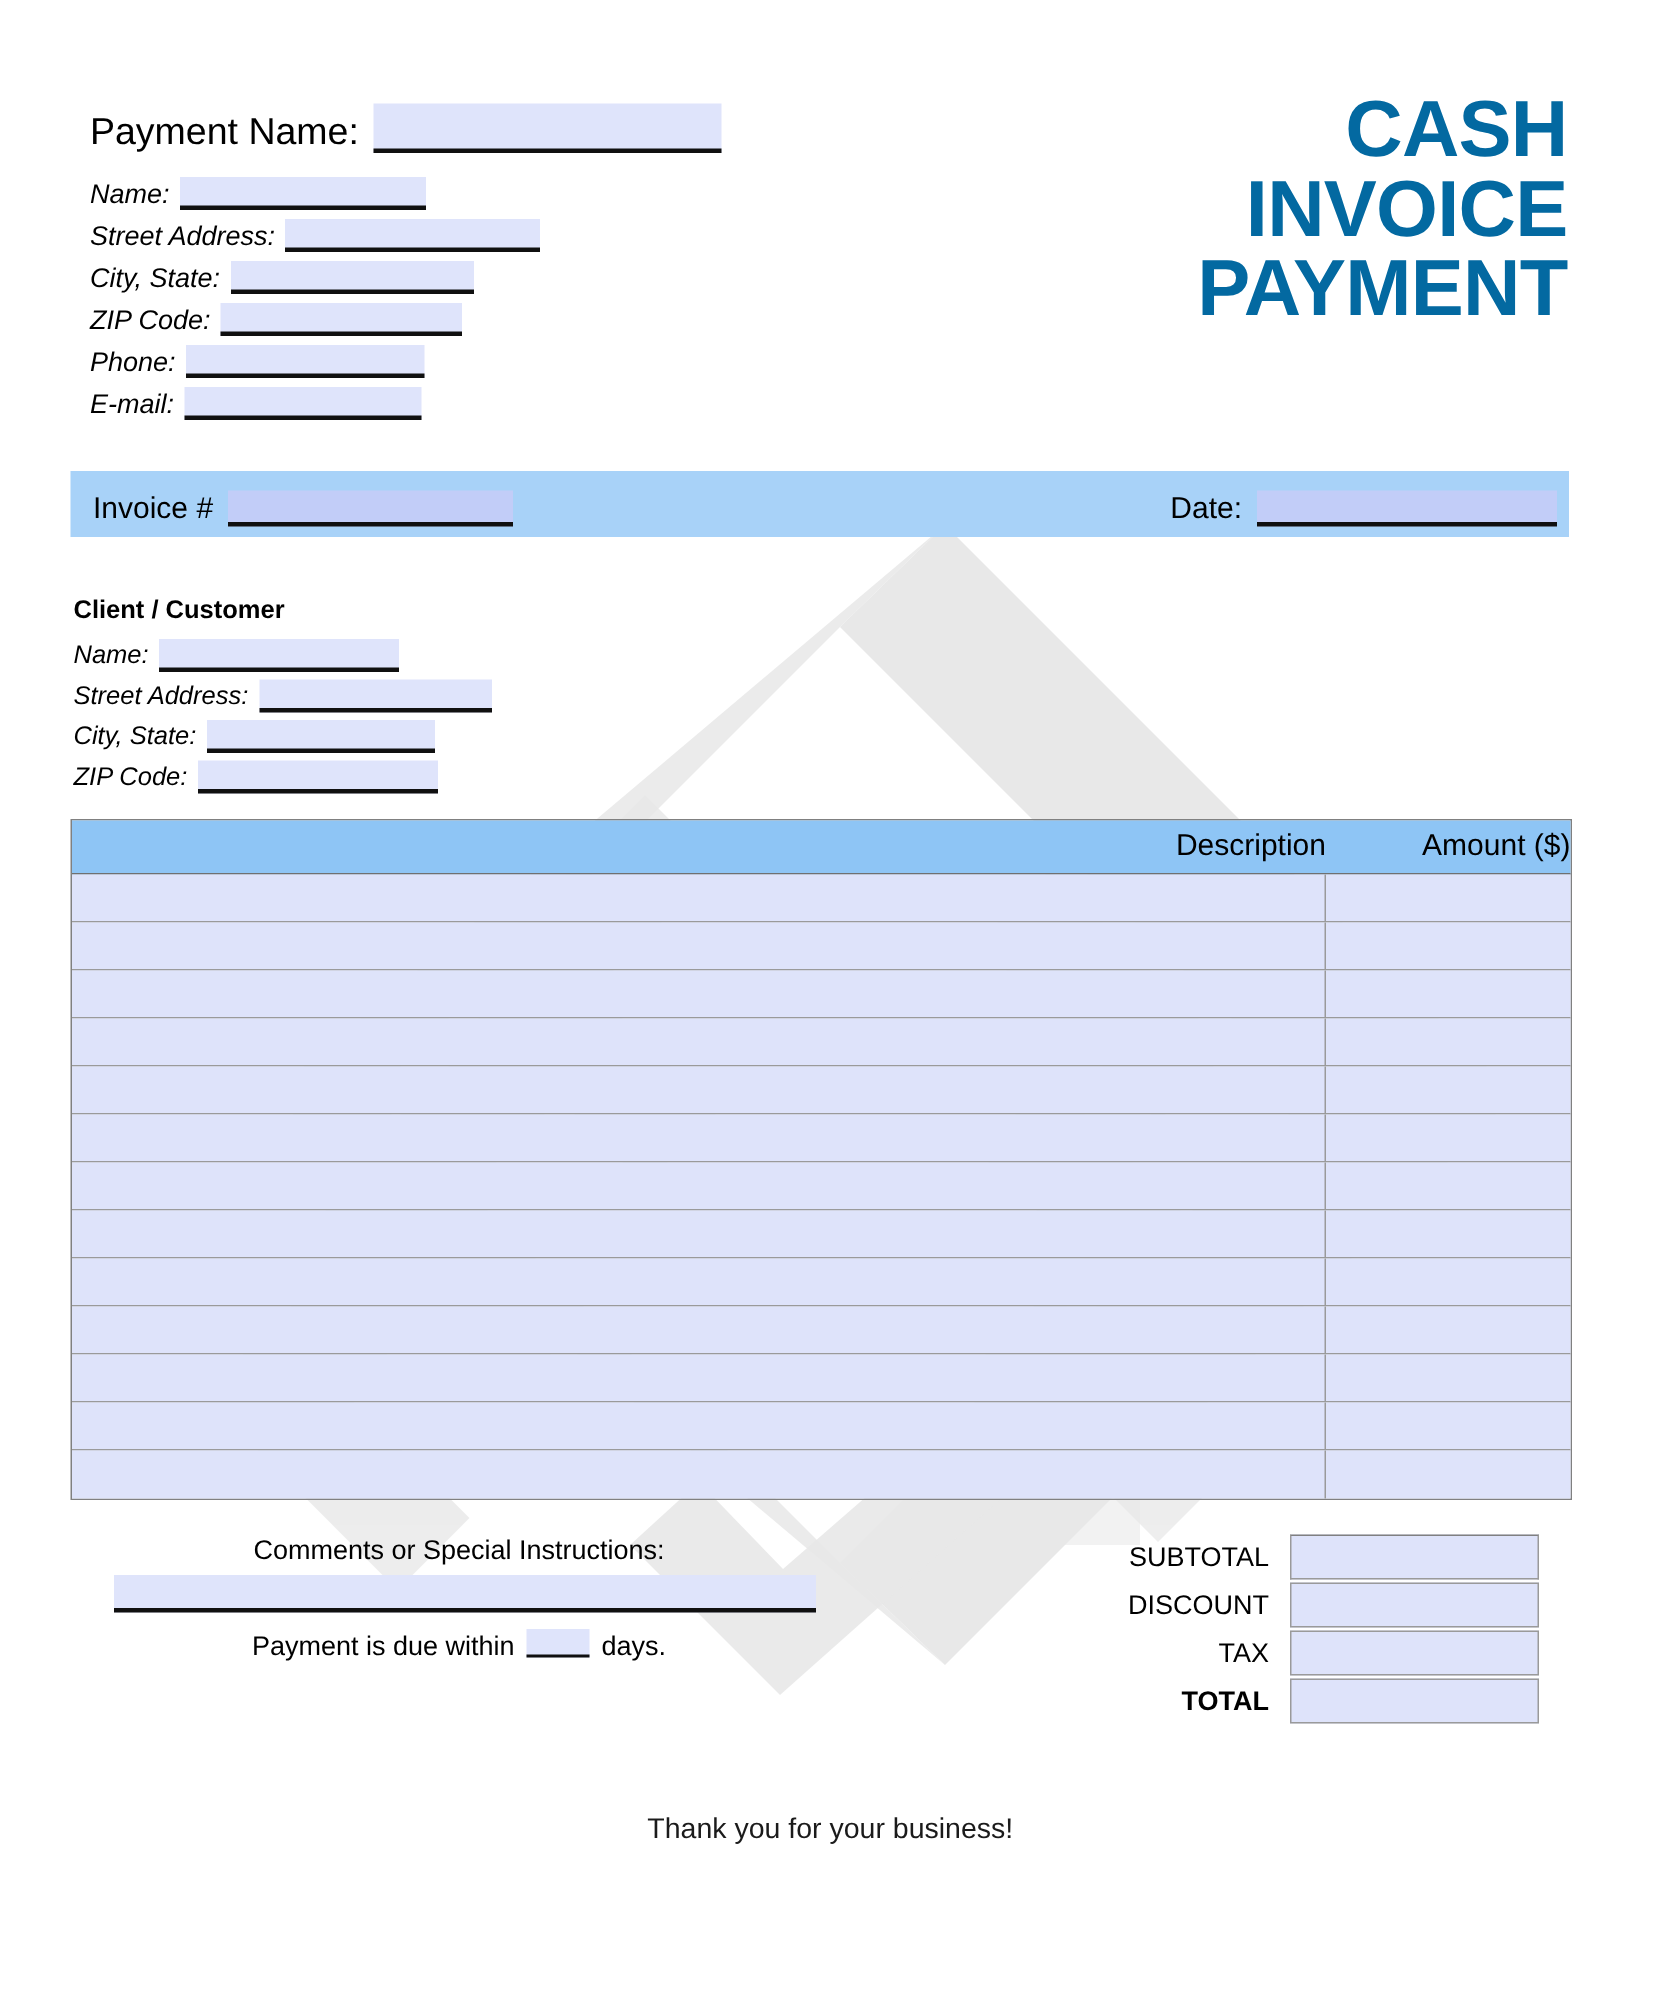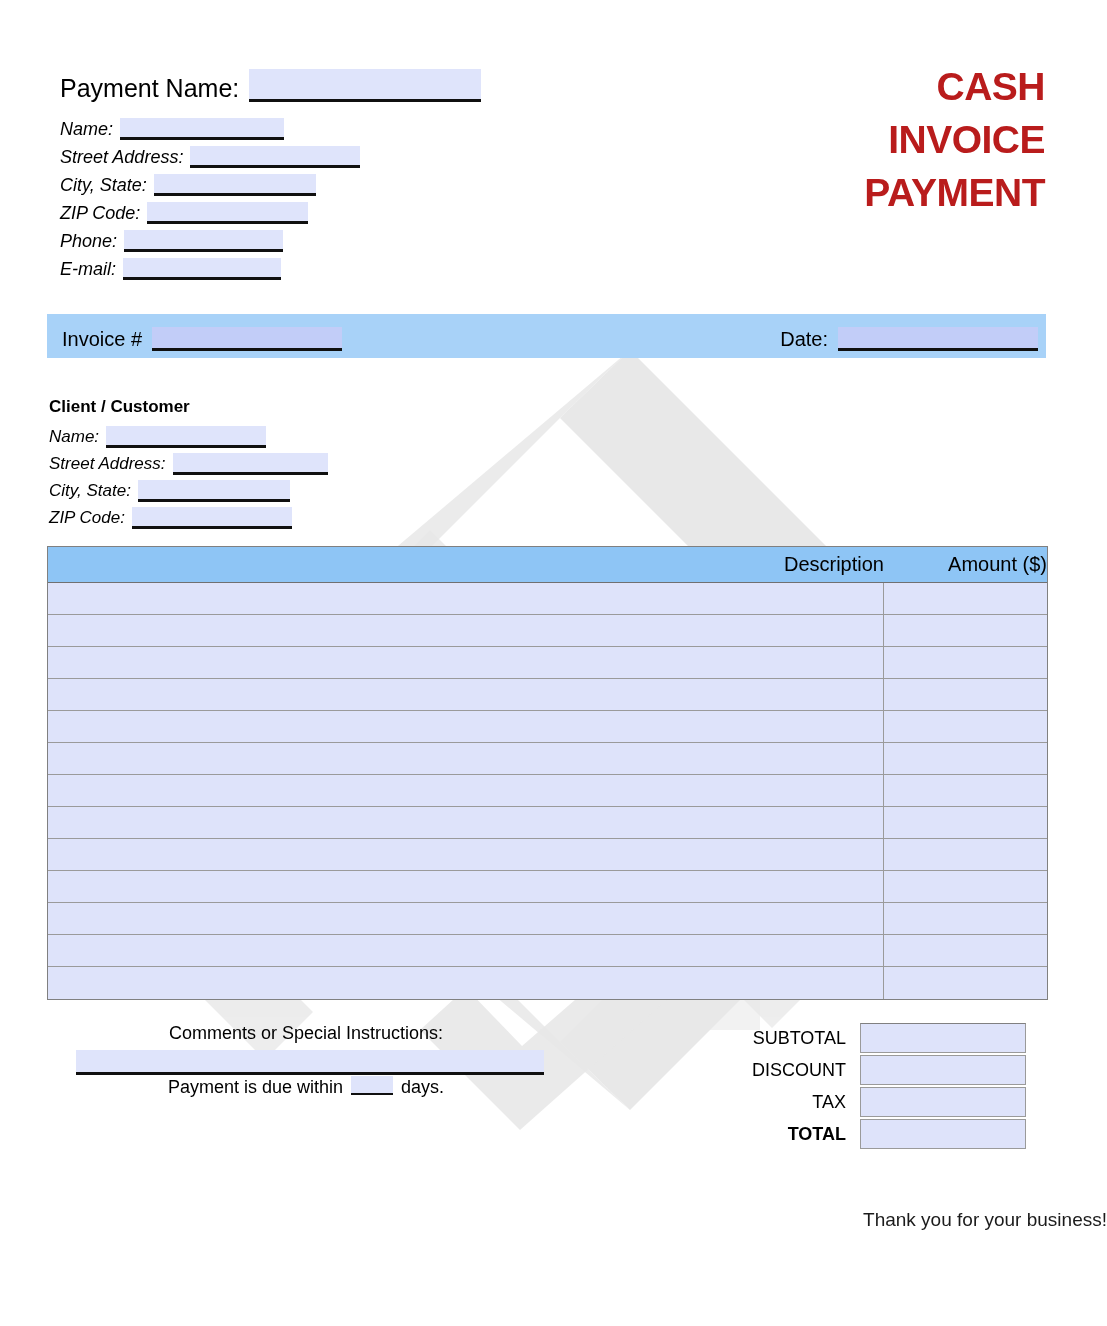--- a/index.html
+++ b/index.html
@@ -89,22 +89,22 @@
   .f-phone  { width: 159px; }
   .f-email  { width: 158px; }
 
   
   #doc-title {
     position: absolute;
     right: 62px;
     top: 60px;
     width: 420px;
     text-align: right;
-    color: #b91c1c;
-    font-size: 39px;
+    color: #0369a1;
+    font-size: 53px;
     font-weight: bold;
     line-height: 53px;
     letter-spacing: -0.5px;
   }
 
   
   #invoice-bar {
     position: absolute;
     left: 47px;
     top: 314px;
@@ -215,20 +215,21 @@
     width: 460px;
   }
   #comments-line {
     margin-top: 6px;
     width: 468px;
     height: 22px;
     background: #dfe4fb;
     border-bottom: 3px solid #101010;
   }
   #due-line {
+    margin-top: 10px;
     font-size: 18px;
     line-height: 24px;
     text-align: center;
     width: 460px;
     white-space: nowrap;
   }
   #due-line .days-field {
     display: inline-block;
     width: 42px;
     height: 17px;
@@ -267,21 +268,21 @@
     box-sizing: border-box;
   }
   #totals-block .trow2:first-child .tbox { border-top: 1px solid #808080; }
 
   
   #footer-note {
     position: absolute;
     left: 0;
     top: 1208px;
     width: 1107px;
-    text-align: right;
+    text-align: center;
     font-size: 19px;
     line-height: 24px;
     color: #1b1b1b;
   }
 </style>
 </head>
 <body>
 
 <svg id="watermark" viewBox="0 0 1107 840" aria-hidden="true">
   <g fill="#e8e8e8">

